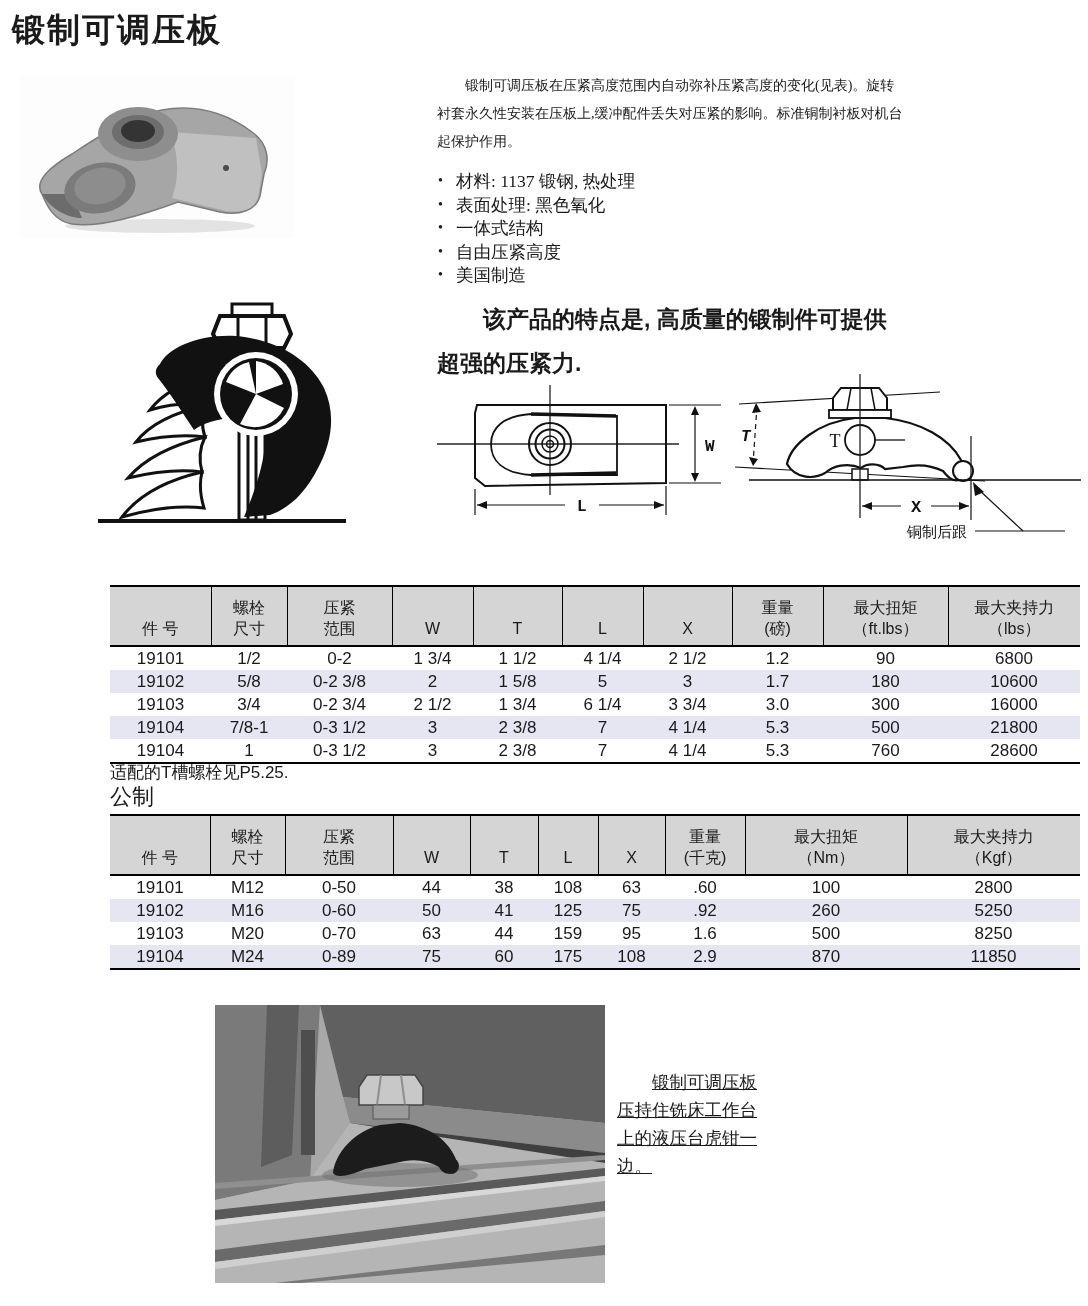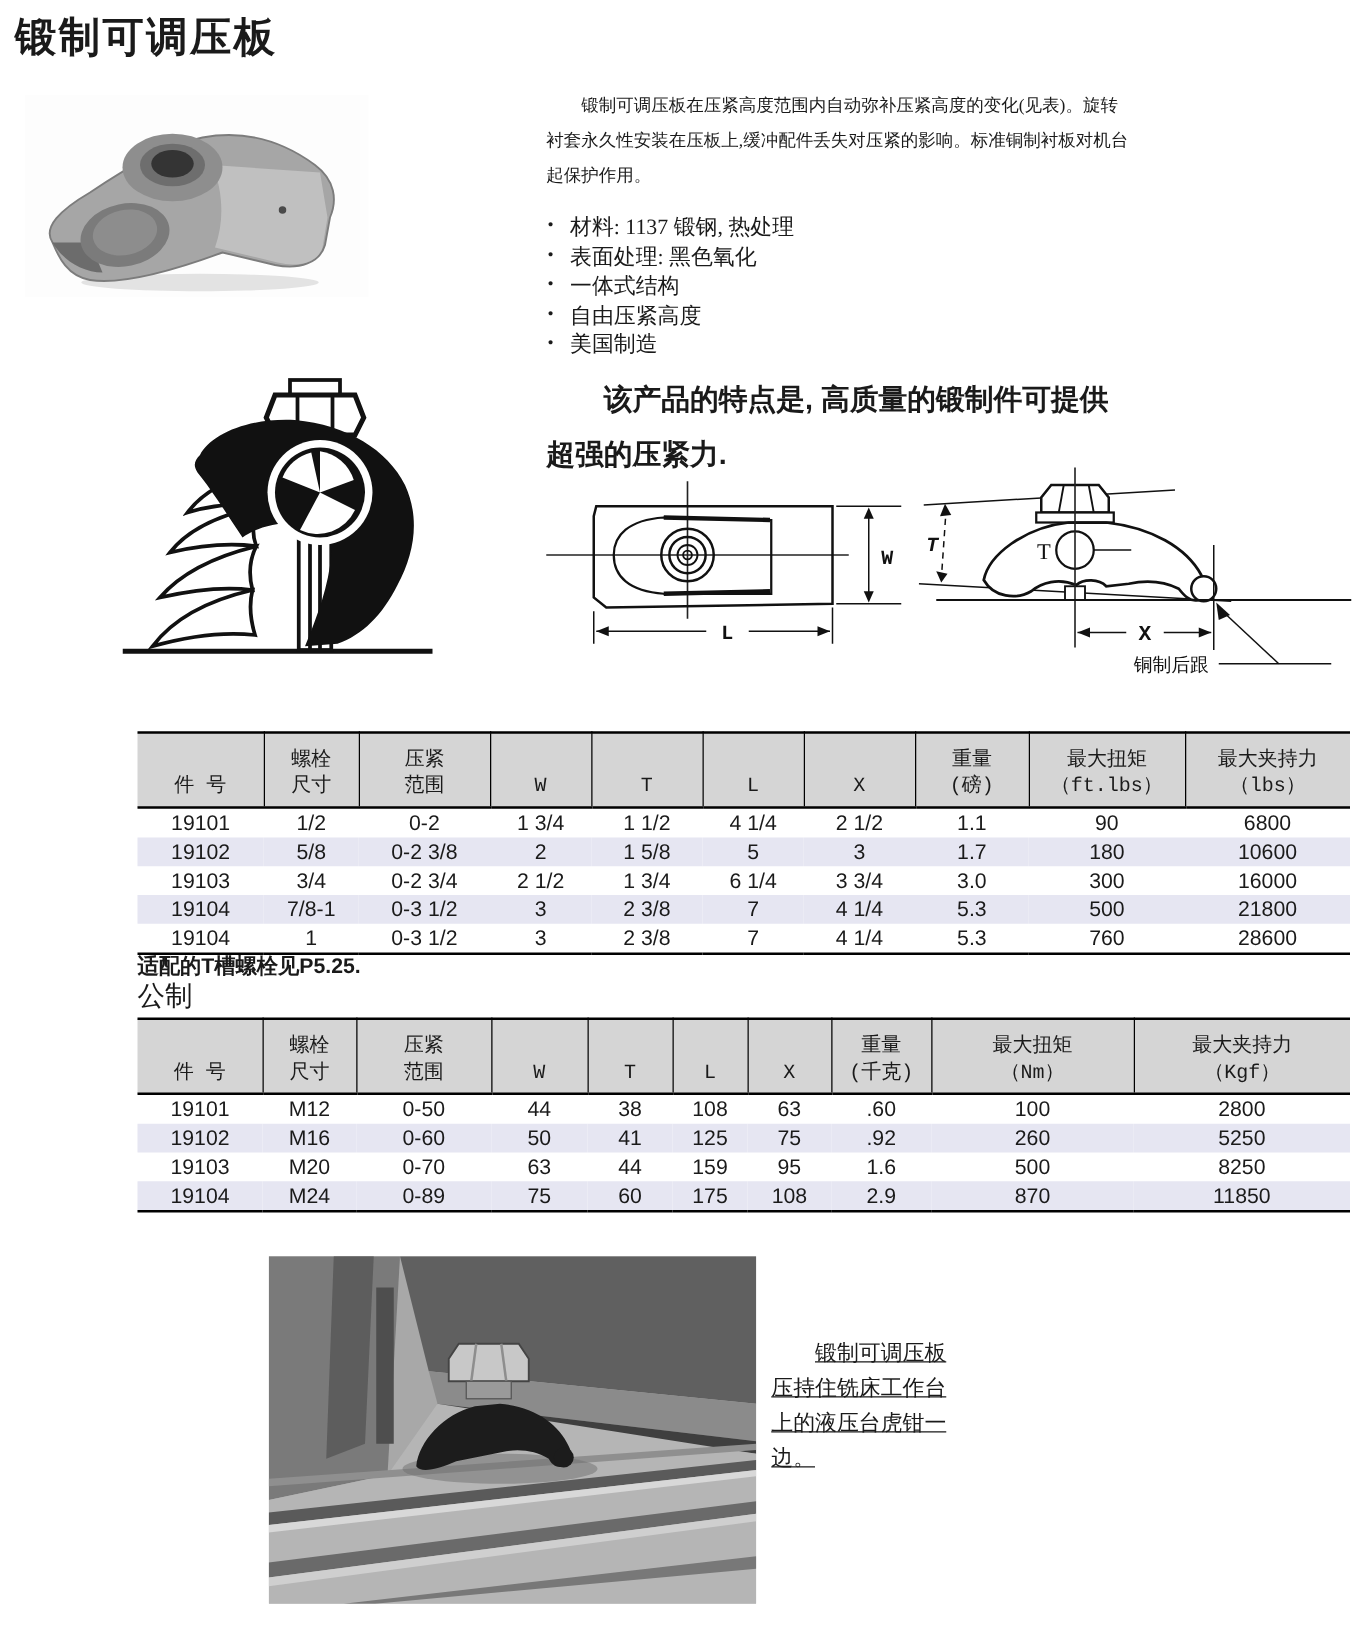--- a/index.html
+++ b/index.html
@@ -30,33 +30,33 @@
   .sideview { left:735px; top:368px; }
 
   .spec-table {
     border-collapse:collapse; table-layout:fixed; width:970px;
     border-top:2px solid #000; border-bottom:2px solid #000;
   }
   .spec-table thead th {
     background:#d5d5d5; border-bottom:2px solid #000; border-right:1.5px solid #000;
     height:60px; vertical-align:bottom; padding-bottom:5px; font-weight:normal;
     white-space:pre-line; font-size:16px; line-height:1.3; text-align:center;
-    font-family:Liberation Mono, monospace;
+    font-family:Liberation Sans, sans-serif;
   }
   .spec-table thead th:last-child { border-right:none; }
   .spec-table tbody td {
     text-align:center; height:23px; line-height:23px; font-size:17px;
     font-family:"Liberation Sans","DejaVu Sans",sans-serif;
   }
   .spec-table tbody tr:nth-child(even) { background:#e6e6f2; }
   .imperial-table { left:110px; top:585px; }
   .metric-table  { left:110px; top:814px; }
 
   .footnote {
-    left:110px; top:761px; font-size:17px; font-weight:bold;
+    left:110px; top:761px; font-size:17px; font-weight:normal;
     font-family:"Liberation Sans","DejaVu Sans",sans-serif;
   }
   .metric-heading {
     left:110px; top:782px; font-size:22px; font-weight:normal;
     font-family:"Liberation Sans","DejaVu Sans",sans-serif;
     text-align:right;
   }
 
   .bottom-photo { left:215px; top:1005px; }
   .caption { left:617px; top:1068px; width:145px; font-size:17.5px; line-height:28px; text-indent:2em;text-decoration:underline; }
@@ -212,21 +212,21 @@
       </thead>
     <tbody>
         <tr>
           <td>19101</td>
           <td>1/2</td>
           <td>0-2</td>
           <td>1 3/4</td>
           <td>1 1/2</td>
           <td>4 1/4</td>
           <td>2 1/2</td>
-          <td>1.1</td>
+          <td>1.2</td>
           <td>90</td>
           <td>6800</td>
         </tr>
         <tr>
           <td>19102</td>
           <td>5/8</td>
           <td>0-2 3/8</td>
           <td>2</td>
           <td>1 5/8</td>
           <td>5</td>

